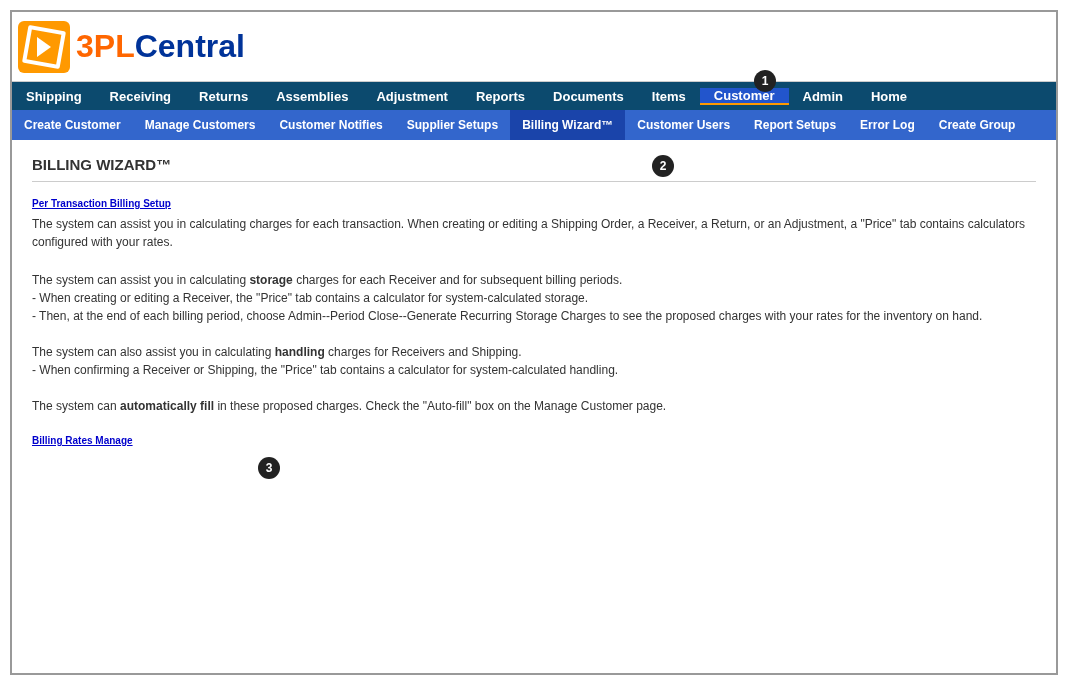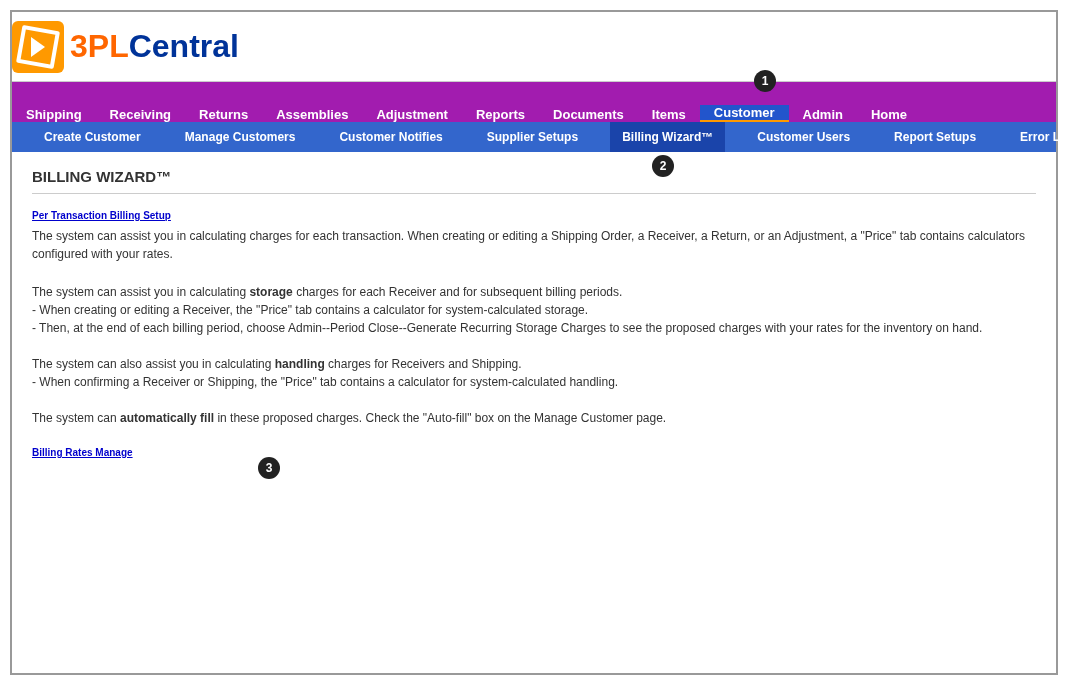--- a/index.html
+++ b/index.html
@@ -8,21 +8,21 @@
     .outer-border {
       border: 2px solid #999;
       margin: 10px;
       width: 1048px;
       min-height: 665px;
     }
 
     
     .header {
       background: #fff;
-      padding: 8px 0;
+      padding: 8px 6px;
       display: flex;
       align-items: center;
       border-bottom: 1px solid #ccc;
       height: 70px;
     }
     .logo-container {
       display: flex;
       align-items: center;
     }
     .logo-box {
@@ -79,24 +79,24 @@
       font-size: 12px;
       font-weight: bold;
       position: absolute;
     }
     .badge-1 { top: 58px; right: 280px; }
     .badge-2 { top: 143px; left: 640px; }
     .badge-3 { top: 445px; left: 246px; }
 
     
     .primary-nav {
-      background: #a21caf;
-      display: flex;
-      align-items: flex-end;
-      height: 40px;
+      background: #0c4a6e;
+      display: flex;
+      align-items: center;
+      height: 28px;
     }
     .primary-nav a {
       color: white;
       text-decoration: none;
       padding: 0 14px;
       display: flex;
       align-items: center;
       font-size: 13px;
       font-weight: bold;
       white-space: nowrap;
@@ -116,21 +116,20 @@
     }
     .secondary-nav a {
       color: white;
       text-decoration: none;
       padding: 0 12px;
       display: flex;
       align-items: center;
       font-size: 12px;
       font-weight: bold;
       white-space: nowrap;
-      margin-left: 20px;
     }
     .secondary-nav a.active {
       background: #1a44aa;
     }
 
     
     .content {
       padding: 16px 20px;
       position: relative;
     }

